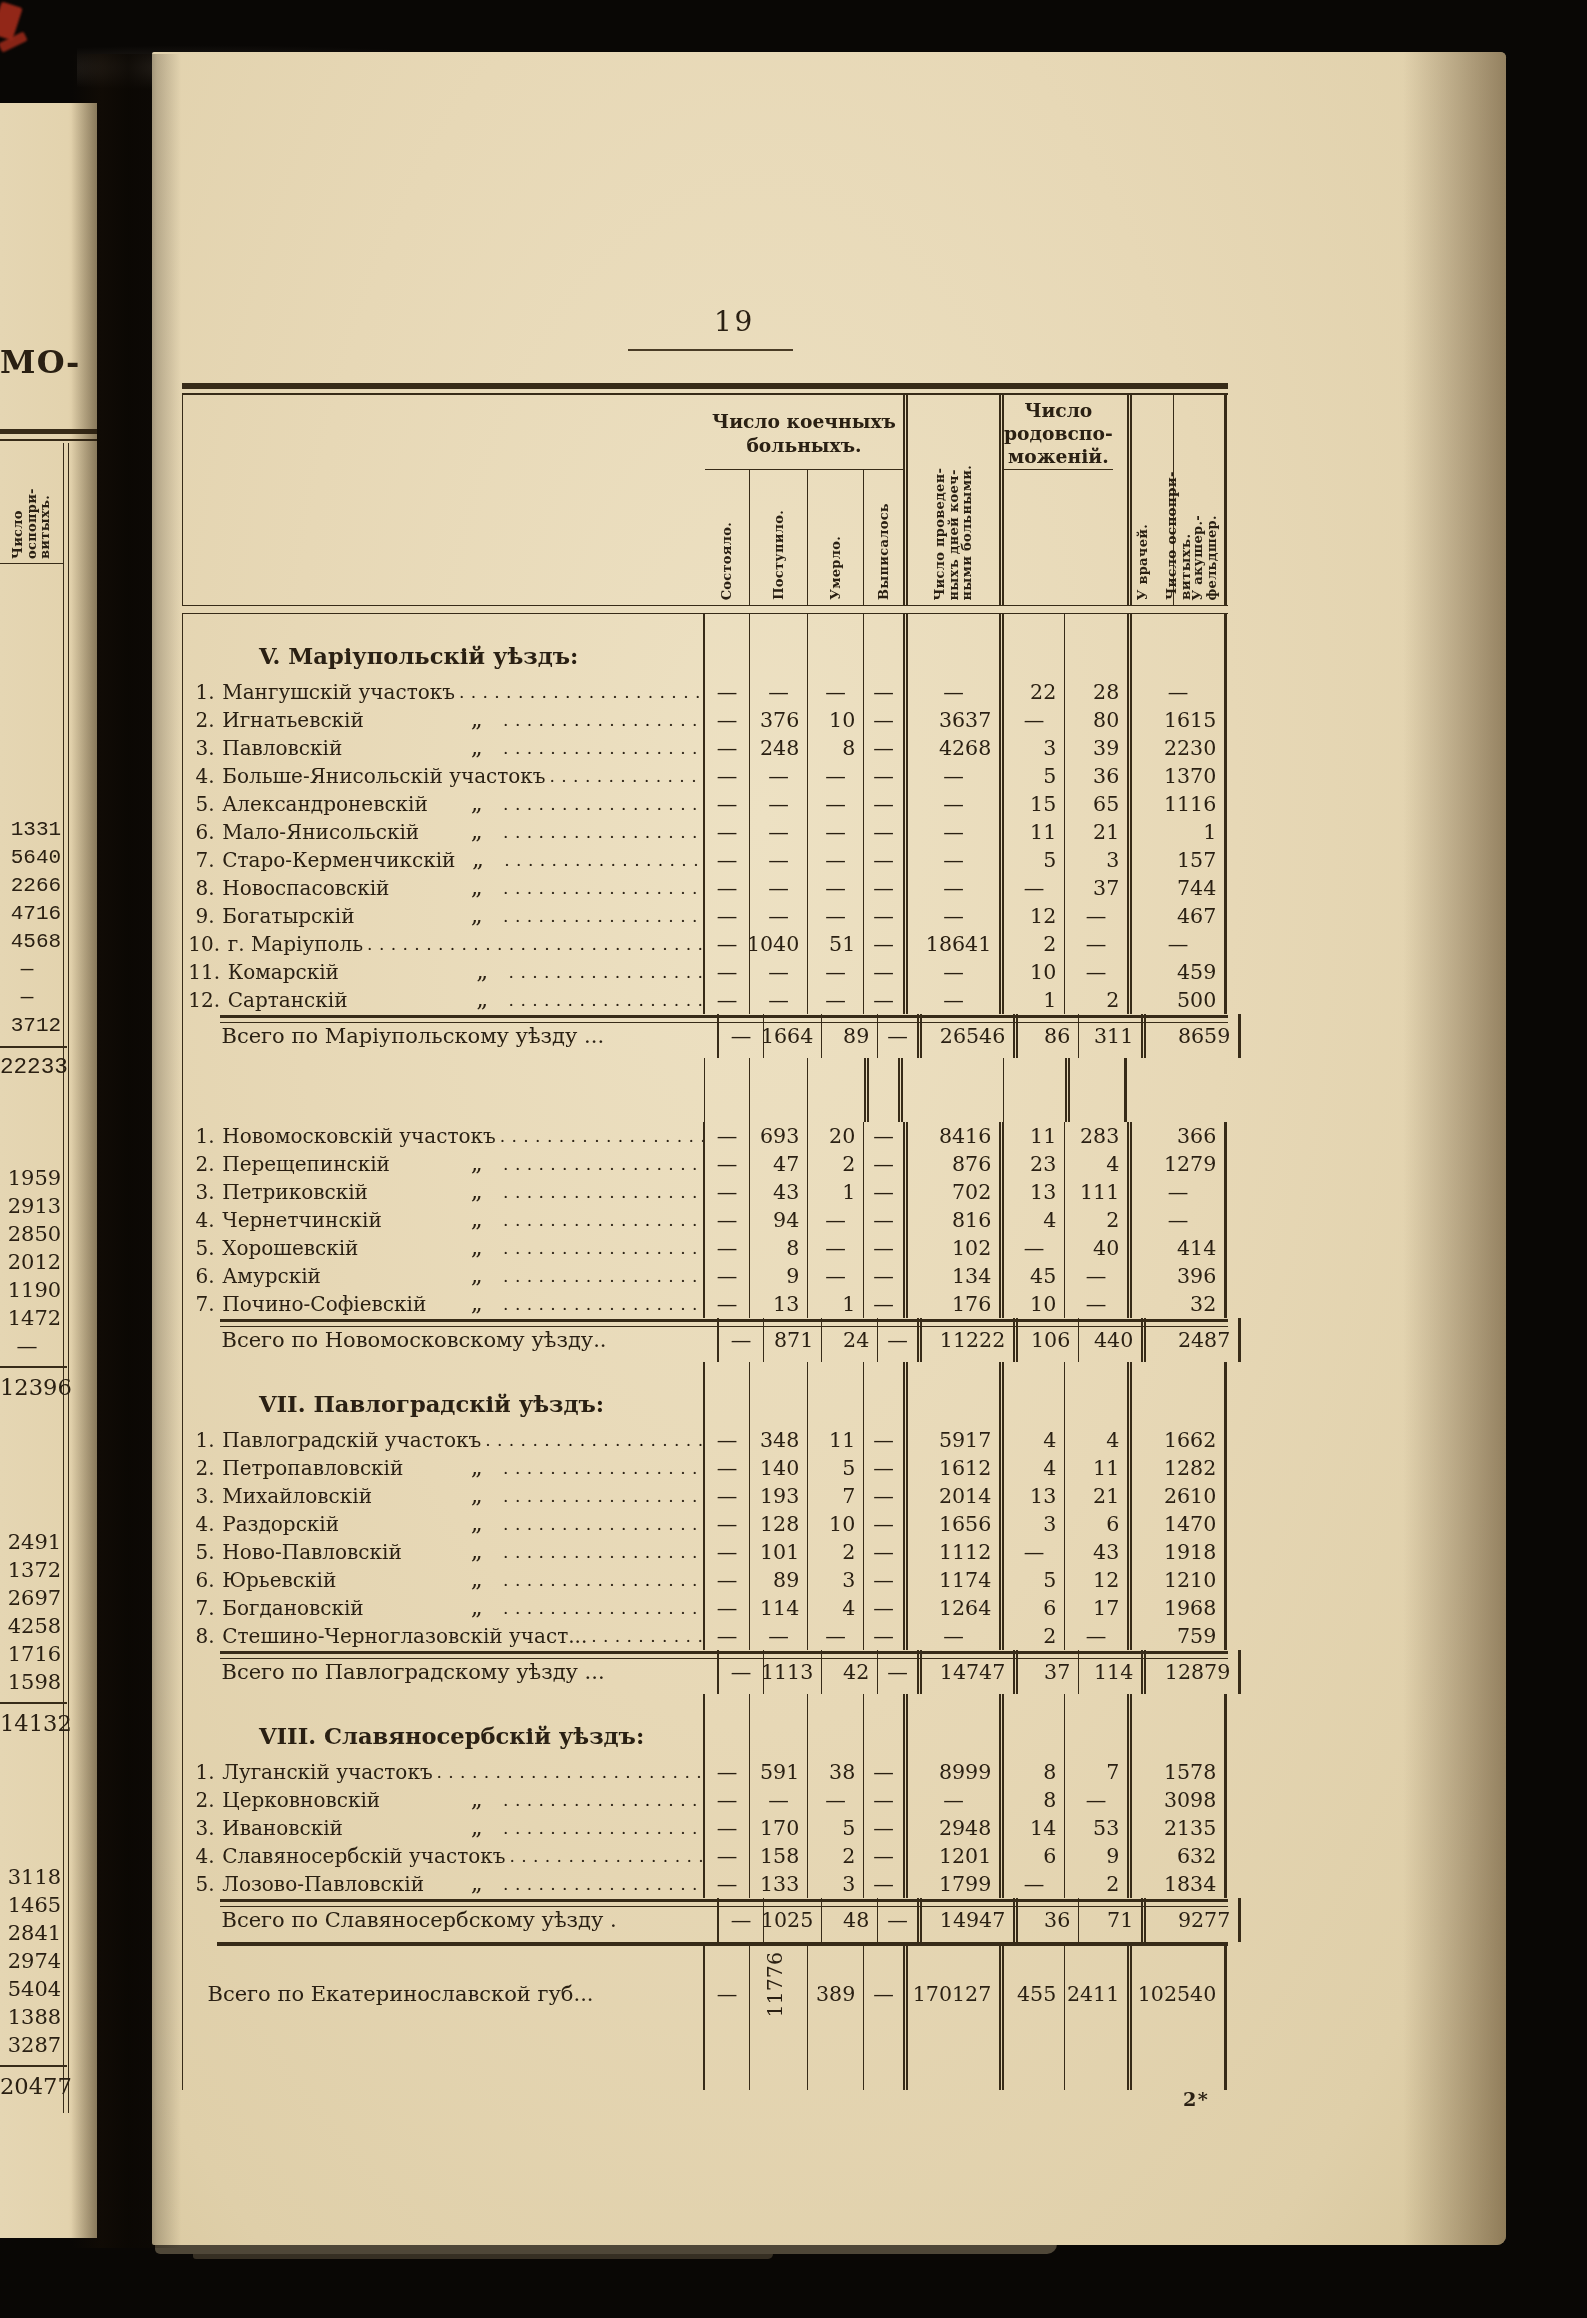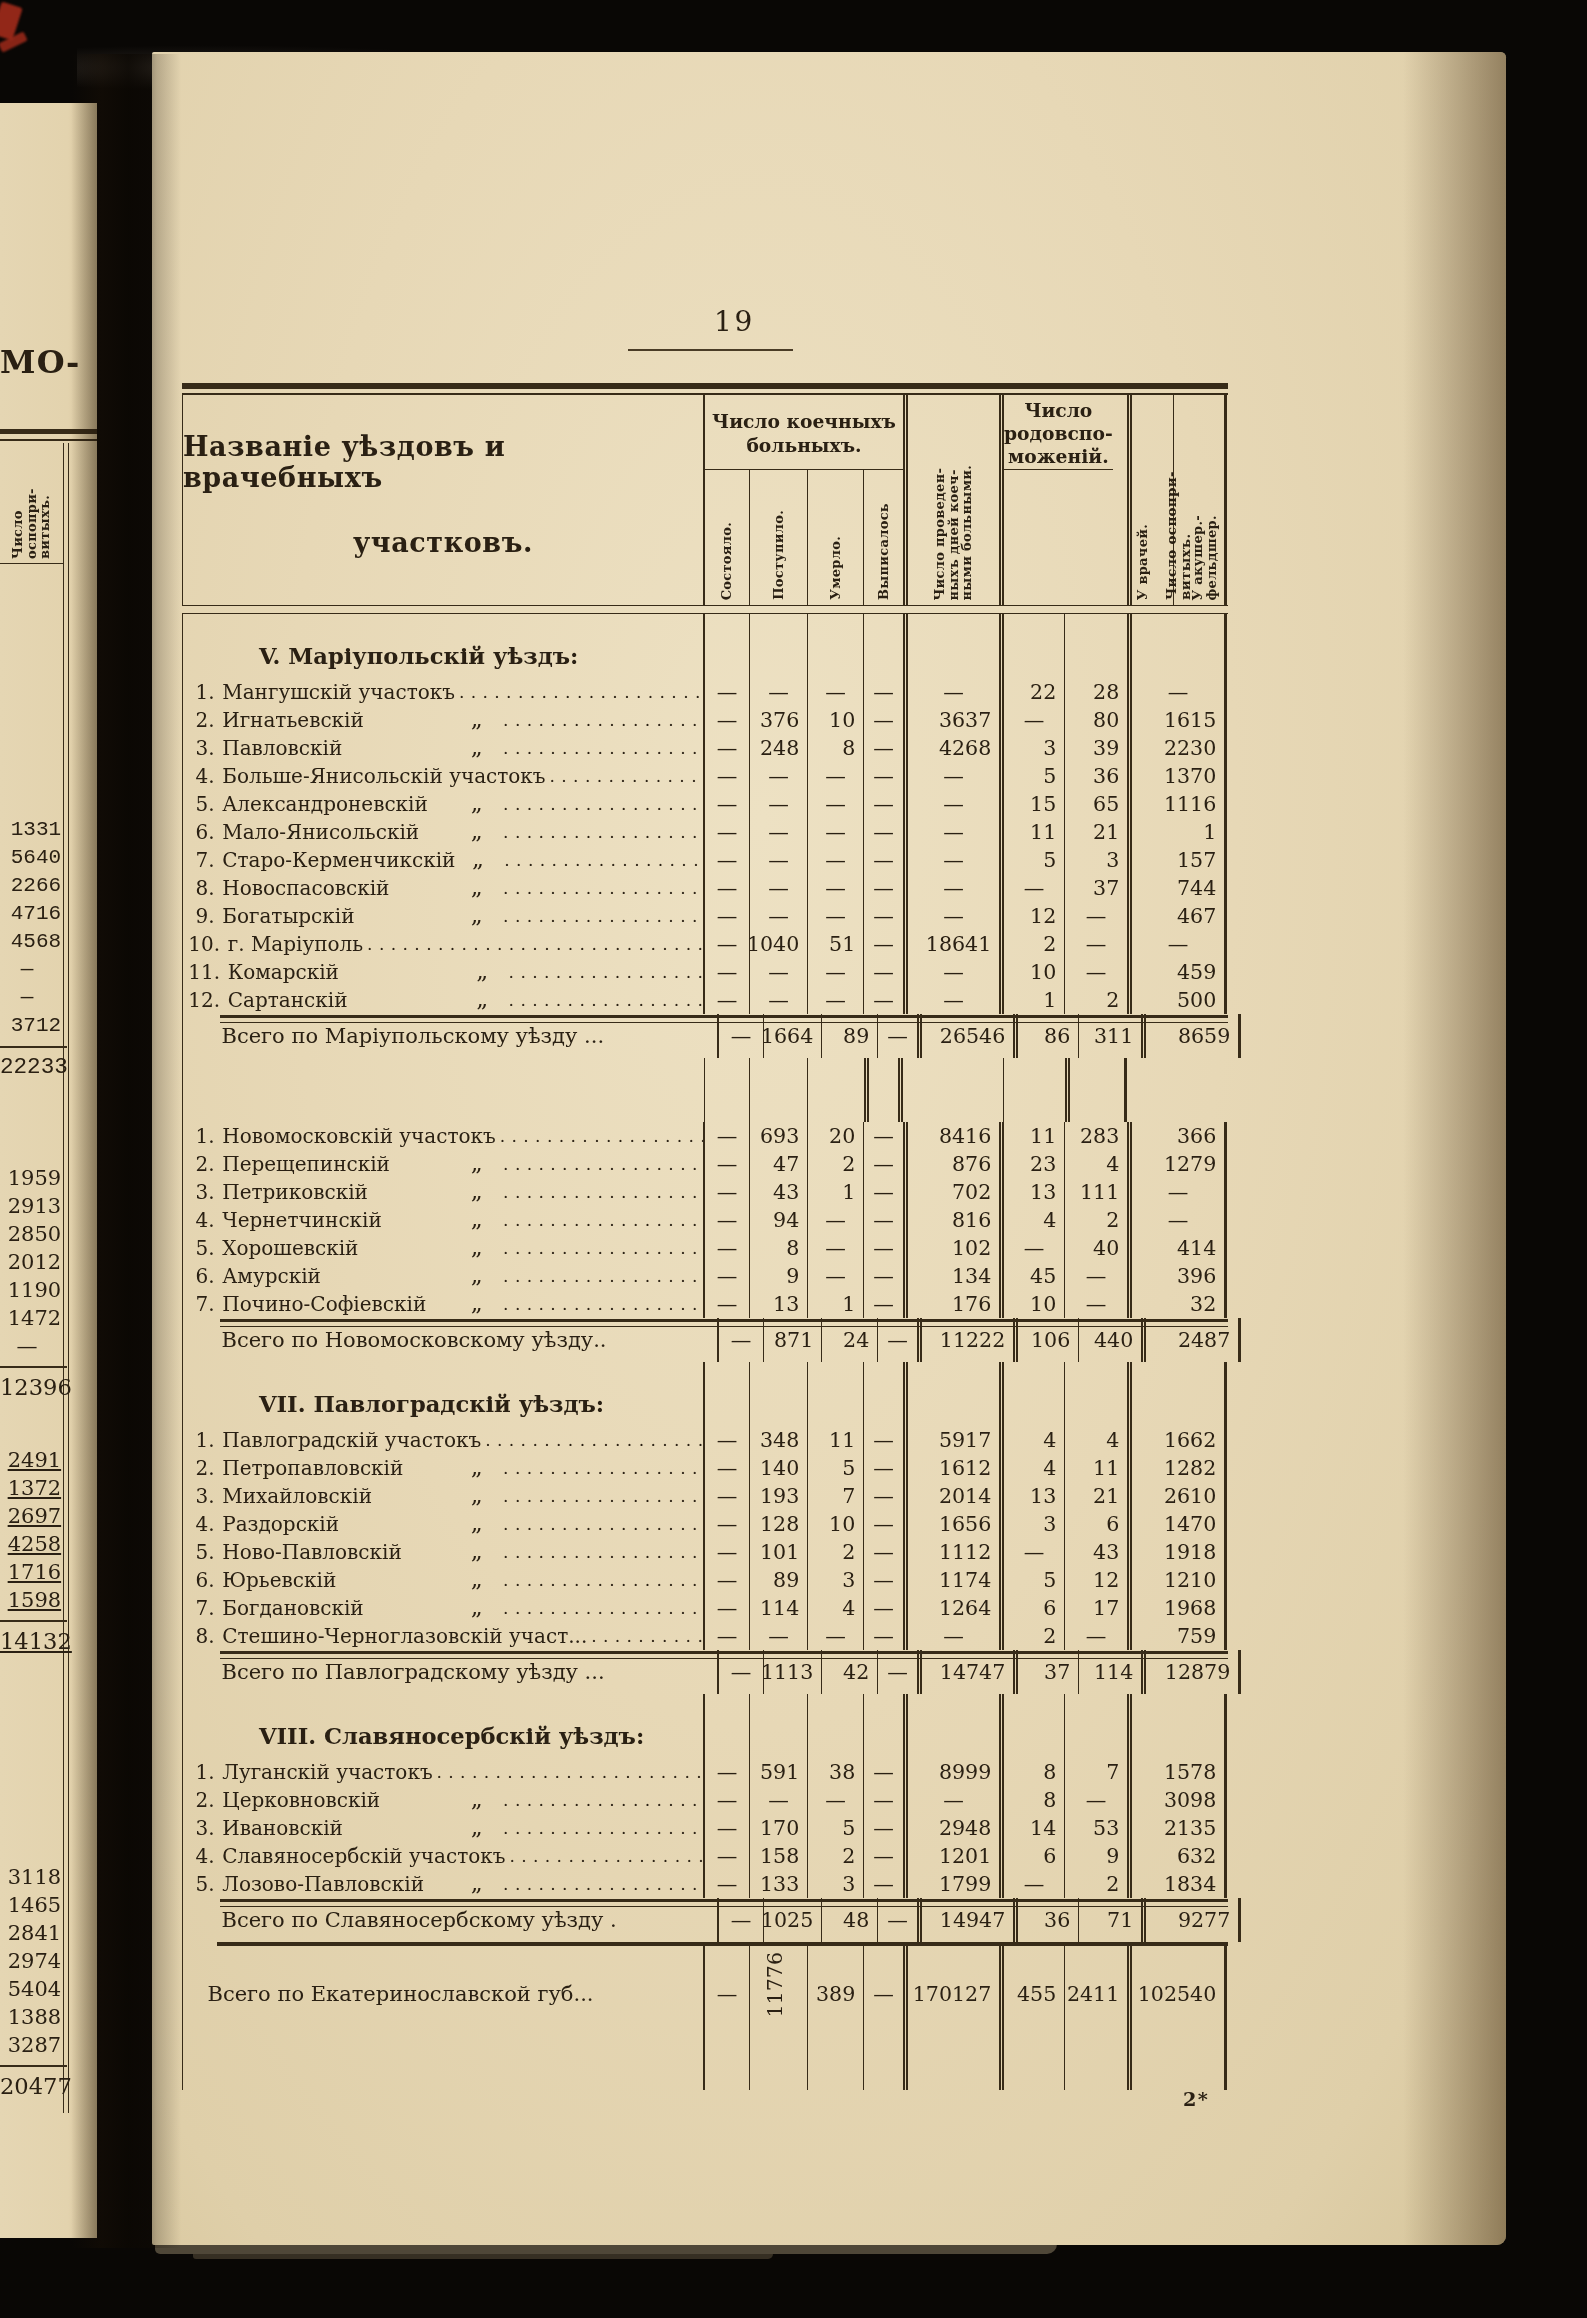--- a/index.html
+++ b/index.html
@@ -178,21 +178,21 @@
         <div class="lp-num">1959</div>
         <div class="lp-num">2913</div>
         <div class="lp-num">2850</div>
         <div class="lp-num">2012</div>
         <div class="lp-num">1190</div>
         <div class="lp-num">1472</div>
         <div class="lp-num dash">—</div>
         <div class="lp-hr"></div>
         <div class="lp-total">12396</div>
       </div>
-      <div class="lp-group" style="top: 1343px; text-decoration: underline;">
+      <div class="lp-group" style="top: 1425px;">
         <div class="lp-num">2491</div>
         <div class="lp-num">1372</div>
         <div class="lp-num">2697</div>
         <div class="lp-num">4258</div>
         <div class="lp-num">1716</div>
         <div class="lp-num">1598</div>
         <div class="lp-hr"></div>
         <div class="lp-total">14132</div>
       </div>
       <div class="lp-group" style="top: 1760px;">
@@ -214,24 +214,20 @@
 <div class="page-main">
   <div class="shade-r"></div>
   <div class="pageno">19</div>
   <div class="pageno-rule"></div>
 
   <div class="table">
     <div class="rule-a"></div>
     <div class="rule-b"></div>
 
     <div class="thead">
-      <div class="hc hc-name name-cell">
-        <div>Названіе уѣздовъ и врачебныхъ</div>
-        <div>участковъ.</div>
-      </div>
       <div class="hc hc-beds">
         <div class="g-label">Число коечныхъ
 больныхъ.</div>
         <div class="g-subs g-subs-beds">
           <div class="hsub hs-sost">
               <span class="vtext">Состояло.</span>
             </div>
           <div class="hsub hs-post">
               <span class="vtext">Поступило.</span>
             </div>

